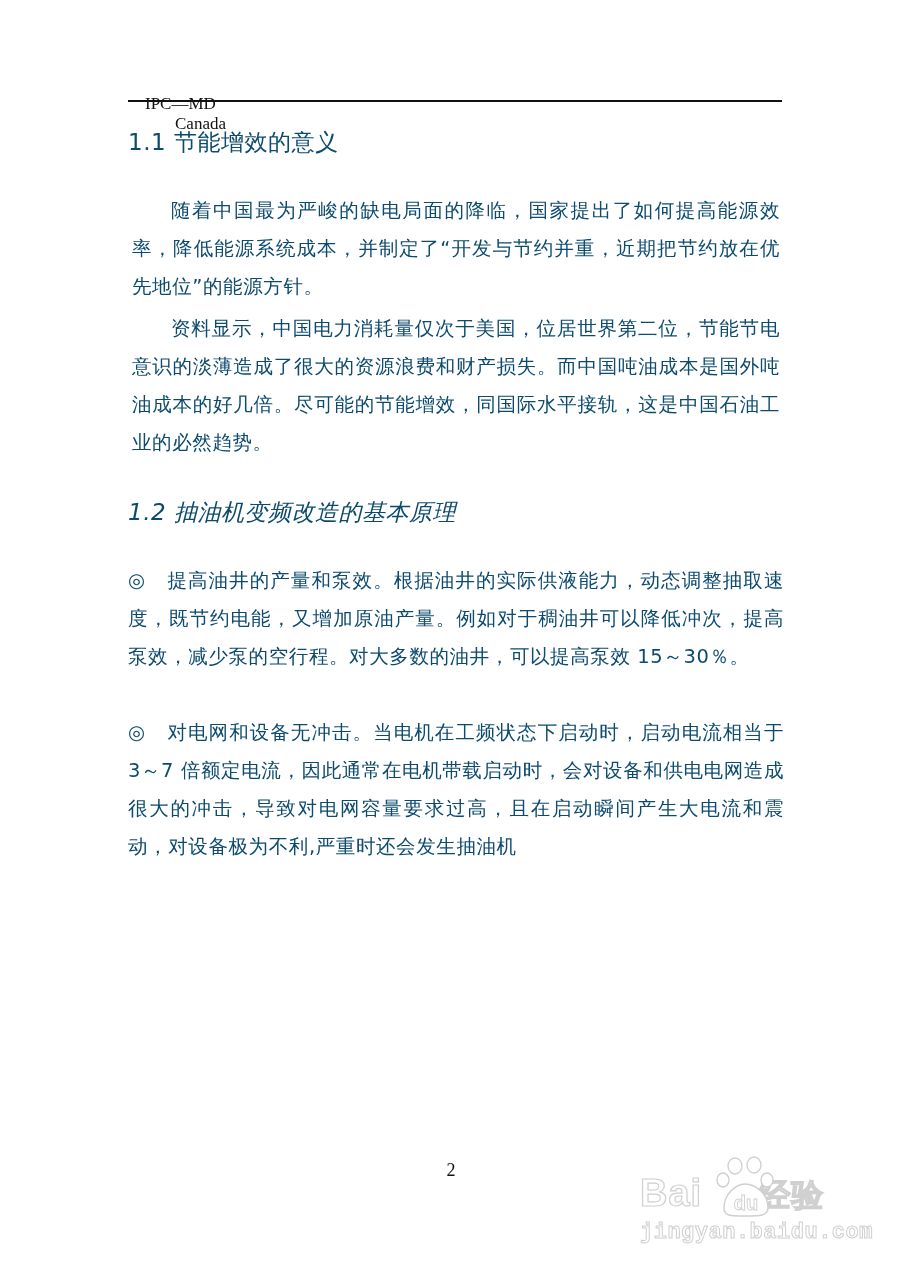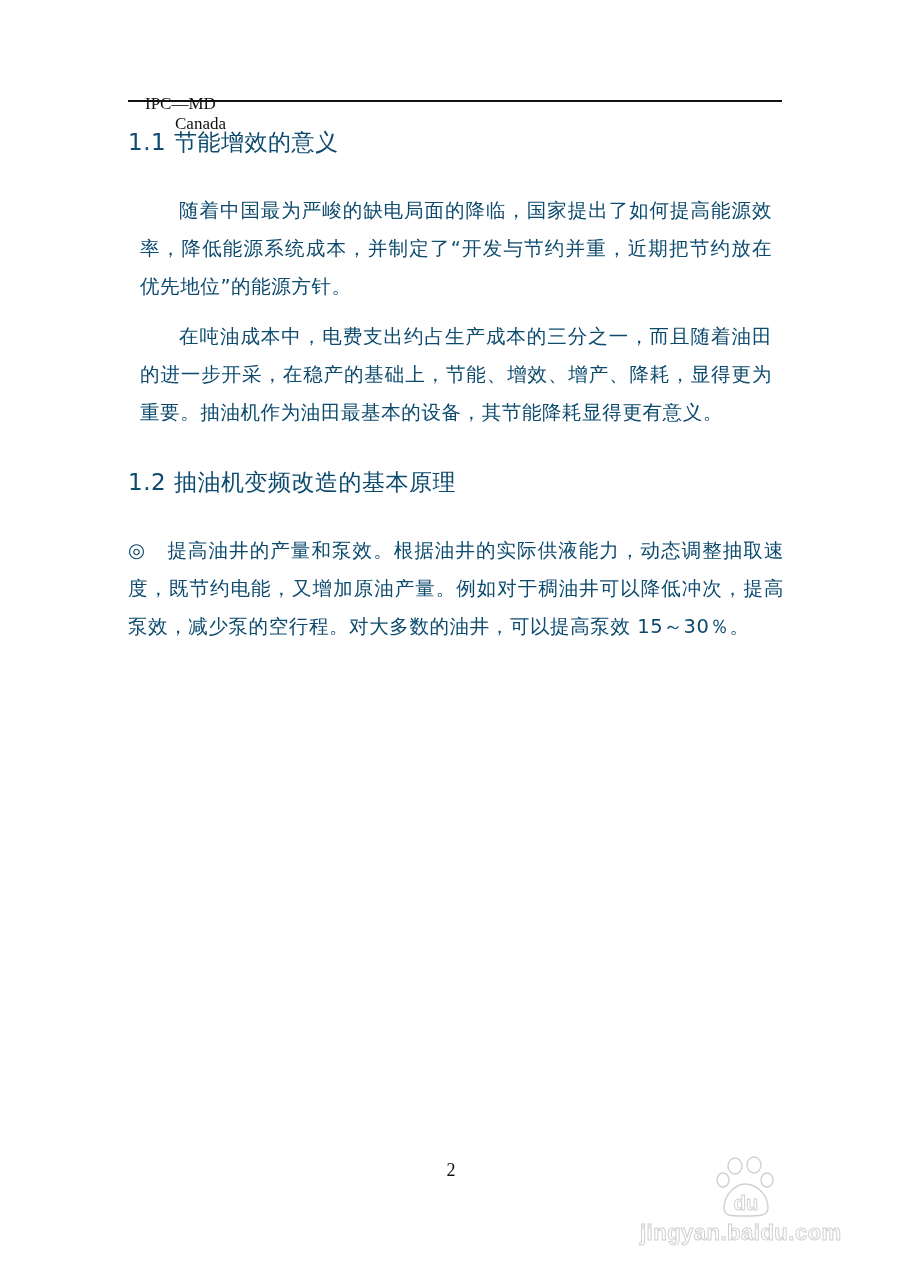--- a/index.html
+++ b/index.html
@@ -52,28 +52,28 @@
     .section-title {
       font-size: 23px;
       line-height: 40px;
       margin: 0;
       font-weight: normal;
       letter-spacing: 0.5px;
     }
     .para {
       font-size: 19.5px;
       line-height: 38px;
-      margin: 12px;
+      margin: 4px;
       text-align: justify;
       letter-spacing: 0.6px;
     }
     .para.indent { text-indent: 2em; }
     .sec1-title { margin-top: 4px; }
     .sec1-body { margin-top: 30px; }
-    .sec2-title { margin-top: 30px; }
+    .sec2-title { margin-top: 30px; font-style: italic; }
     .bullets { margin-top: 30px; }
     .bullet { margin: 0 0 38px 0; }
     .bullet .mark { display: inline-block; width: 2em; }
     .page-number {
       position: absolute;
       left: 0;
       width: 902px;
       top: 1160px;
       text-align: center;
       font-family: "Liberation Serif", "DejaVu Serif", serif;
@@ -98,21 +98,21 @@
       -webkit-text-stroke: 1.2px #c8c8c8;
       letter-spacing: 1px;
     }
     .watermark .paw {
       position: absolute;
       left: 76px; top: 6px;
     }
     .watermark .url {
       position: absolute;
       left: 0; top: 70px;
-      font-family: Liberation Sans, sans-serif;
+      font-family: Liberation Mono, monospace;
       font-size: 22px;
       font-weight: bold;
       color: #ffffff;
       -webkit-text-stroke: 1px #c8c8c8;
       letter-spacing: 0.5px;
     }
   </style>
 </head>
 <body>
 
@@ -123,33 +123,37 @@
     <span class="country">Canada</span>
   </div>
   <div class="header-rule"></div>
 
   <div class="content">
 
     <h2 class="section-title sec1-title">1.1 节能增效的意义</h2>
 
     <div class="sec1-body">
       <p class="para indent">随着中国最为严峻的缺电局面的降临，国家提出了如何提高能源效率，降低能源系统成本，并制定了“开发与节约并重，近期把节约放在优先地位”的能源方针。</p>
-      <p class="para indent">在吨油成本中，电费支出约占生产成本的三分之一，而且随着油田的进一步开采，在稳产的基础上，节能、增效、增产、降耗，显得更为重要。抽油机作为油田最基本的设备，其节能降耗显得更有意义。</p>
+      <p class="para indent">资料显示，中国电力消耗量仅次于美国，位居世界第二位，节能节电意识的淡薄造成了很大的资源浪费和财产损失。而中国吨油成本是国外吨油成本的好几倍。尽可能的节能增效，同国际水平接轨，这是中国石油工业的必然趋势。</p>
     </div>
 
     <h2 class="section-title sec2-title">1.2 抽油机变频改造的基本原理</h2>
 
     <div class="bullets">
       <p class="para bullet"><span class="mark">◎</span><span>提高油井的产量和泵效。根据油井的实际供液能力，动态调整抽取速度，既节约电能，又增加原油产量。例如对于稠油井可以降低冲次，提高泵效，减少泵的空行程。对大多数的油井，可以提高泵效 15～30％。</span></p>
+      <p class="para bullet"><span class="mark">◎</span><span>对电网和设备无冲击。当电机在工频状态下启动时，启动电流相当于 3～7 倍额定电流，因此通常在电机带载启动时，会对设备和供电电网造成很大的冲击，导致对电网容量要求过高，且在启动瞬间产生大电流和震动，对设备极为不利,严重时还会发生抽油机</span></p>
     </div>
   </div>
 
   <div class="page-number">2</div>
 
   <div class="watermark">
+    <div class="brand">
+      <span>Bai</span><span style="display:inline-block;width:56px;"></span><span style="font-size:32px;">经验</span>
+    </div>
     <svg class="paw" width="60" height="62" viewBox="0 0 60 62">
       <g fill="#ffffff" stroke="#c8c8c8" stroke-width="1.4">
         <ellipse cx="19" cy="10" rx="7" ry="8"></ellipse>
         <ellipse cx="38" cy="9" rx="7" ry="8"></ellipse>
         <ellipse cx="7" cy="24" rx="6" ry="7"></ellipse>
         <ellipse cx="51" cy="24" rx="6" ry="7"></ellipse>
         <path d="M8 52 C 8 38, 20 28, 29 28 C 40 28, 52 38, 52 52 C 52 60, 44 60, 29 60 C 14 60, 8 60, 8 52 Z"></path>
       </g>
       <text x="30" y="54" text-anchor="middle" font-family="Liberation Sans, DejaVu Sans, sans-serif" font-weight="bold" font-size="20" fill="#ffffff" stroke="#c8c8c8" stroke-width="0.9">du</text>
     </svg>

